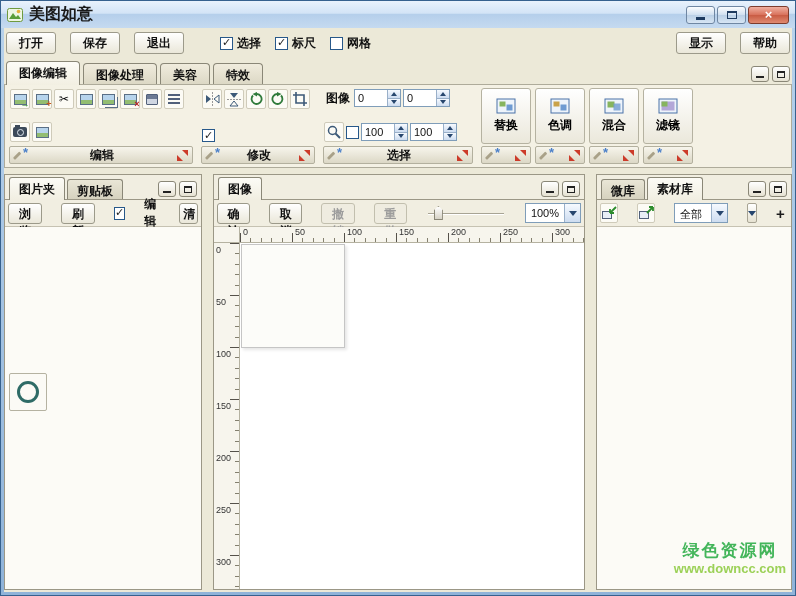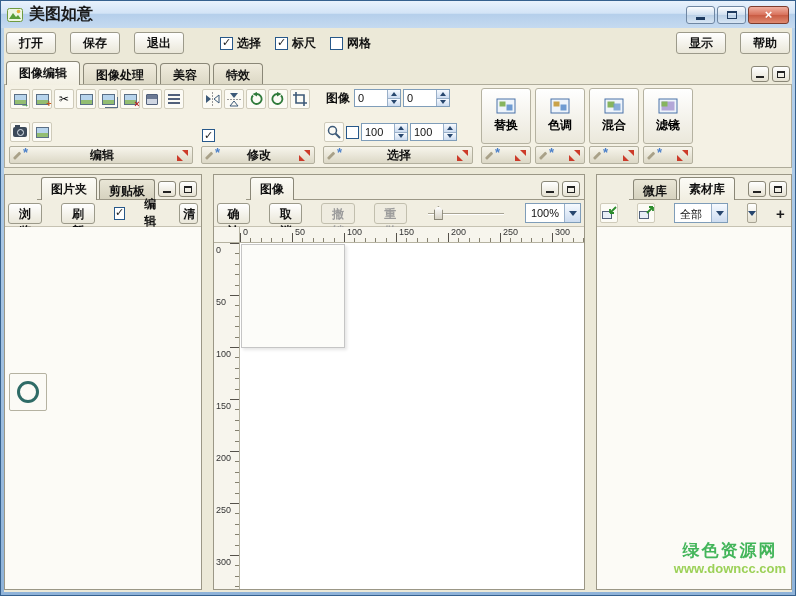--- a/index.html
+++ b/index.html
@@ -103,21 +103,21 @@
   
   .bigwrap{display:flex;gap:4px;}
   .bigcol{width:50px;display:flex;flex-direction:column;justify-content:space-between;}
   .bigbtn{height:56px;border:1px solid #b5b2a1;border-radius:3px;background:linear-gradient(180deg,#ffffff,#ebe8db);
     display:flex;flex-direction:column;align-items:center;justify-content:center;gap:3px;font-weight:bold;font-size:12px;cursor:default;}
 
   
   .main{flex:1;display:flex;gap:11px;margin:6px 0 2px;}
   .panel{border:1px solid #9b9786;background:#f1eee1;display:flex;flex-direction:column;}
   .panel.grow{flex:1;}
-  .phead{height:25px;display:flex;align-items:flex-end;gap:2px;padding:2px 4px 0;border-bottom:1px solid #9b9786;margin-left:32px;}
+  .phead{height:25px;display:flex;align-items:flex-end;gap:2px;padding:2px 4px 0;border-bottom:1px solid #9b9786;}
   .ptab{height:20px;padding:3px 9px 2px;border:1px solid #8a8777;border-bottom:none;border-radius:3px 3px 0 0;
     background:linear-gradient(180deg,#e9e6d6,#d6d2bf);font-weight:bold;cursor:default;}
   .ptab.active{height:23px;background:linear-gradient(180deg,#fcfbf6,#f1eee1);margin-bottom:-1px;}
   .ptools{height:27px;display:flex;align-items:center;gap:19px;padding:2px 3px;border-bottom:1px solid #c6c2b2;}
   .pcontent{flex:1;background:#fcfbf6;position:relative;overflow:hidden;}
 
   
   .circlebtn{position:absolute;left:4px;top:146px;width:38px;height:38px;border:1px solid #b5b2a1;border-radius:2px;
     background:#fbfaf5;display:flex;align-items:center;justify-content:center;cursor:default;}
   .ring{width:22px;height:22px;border:3px solid #2e6b66;border-radius:50%;}

